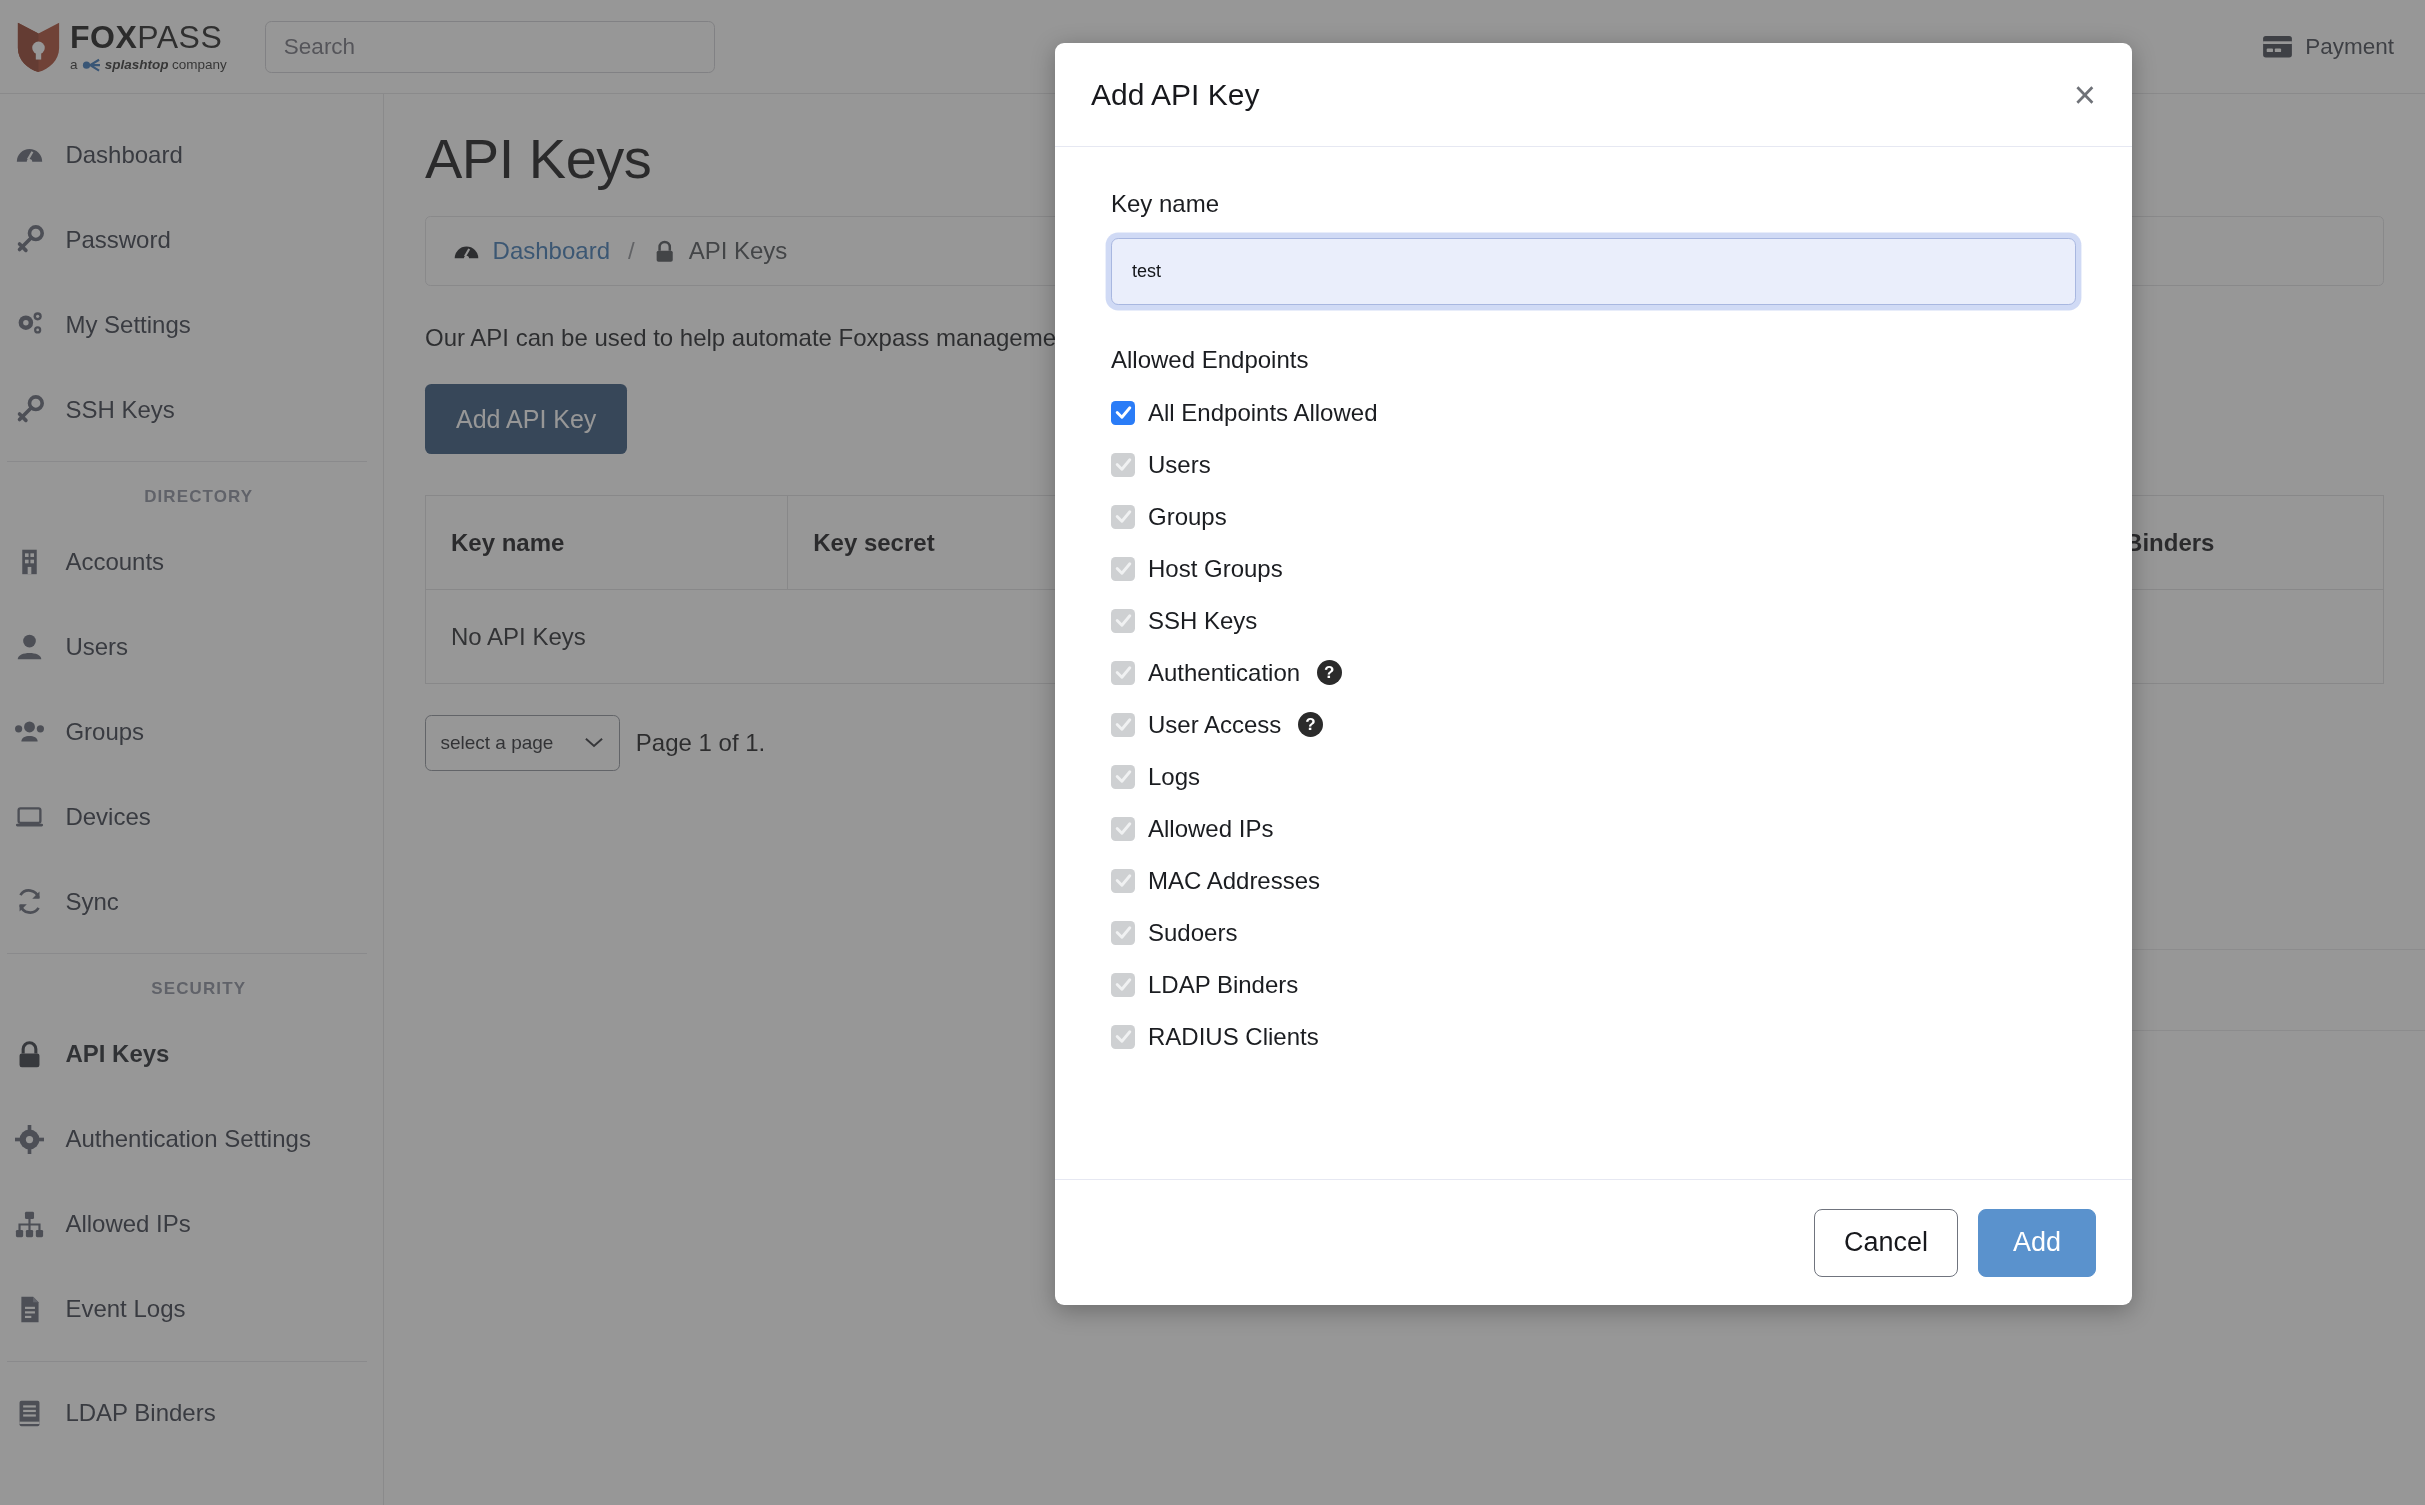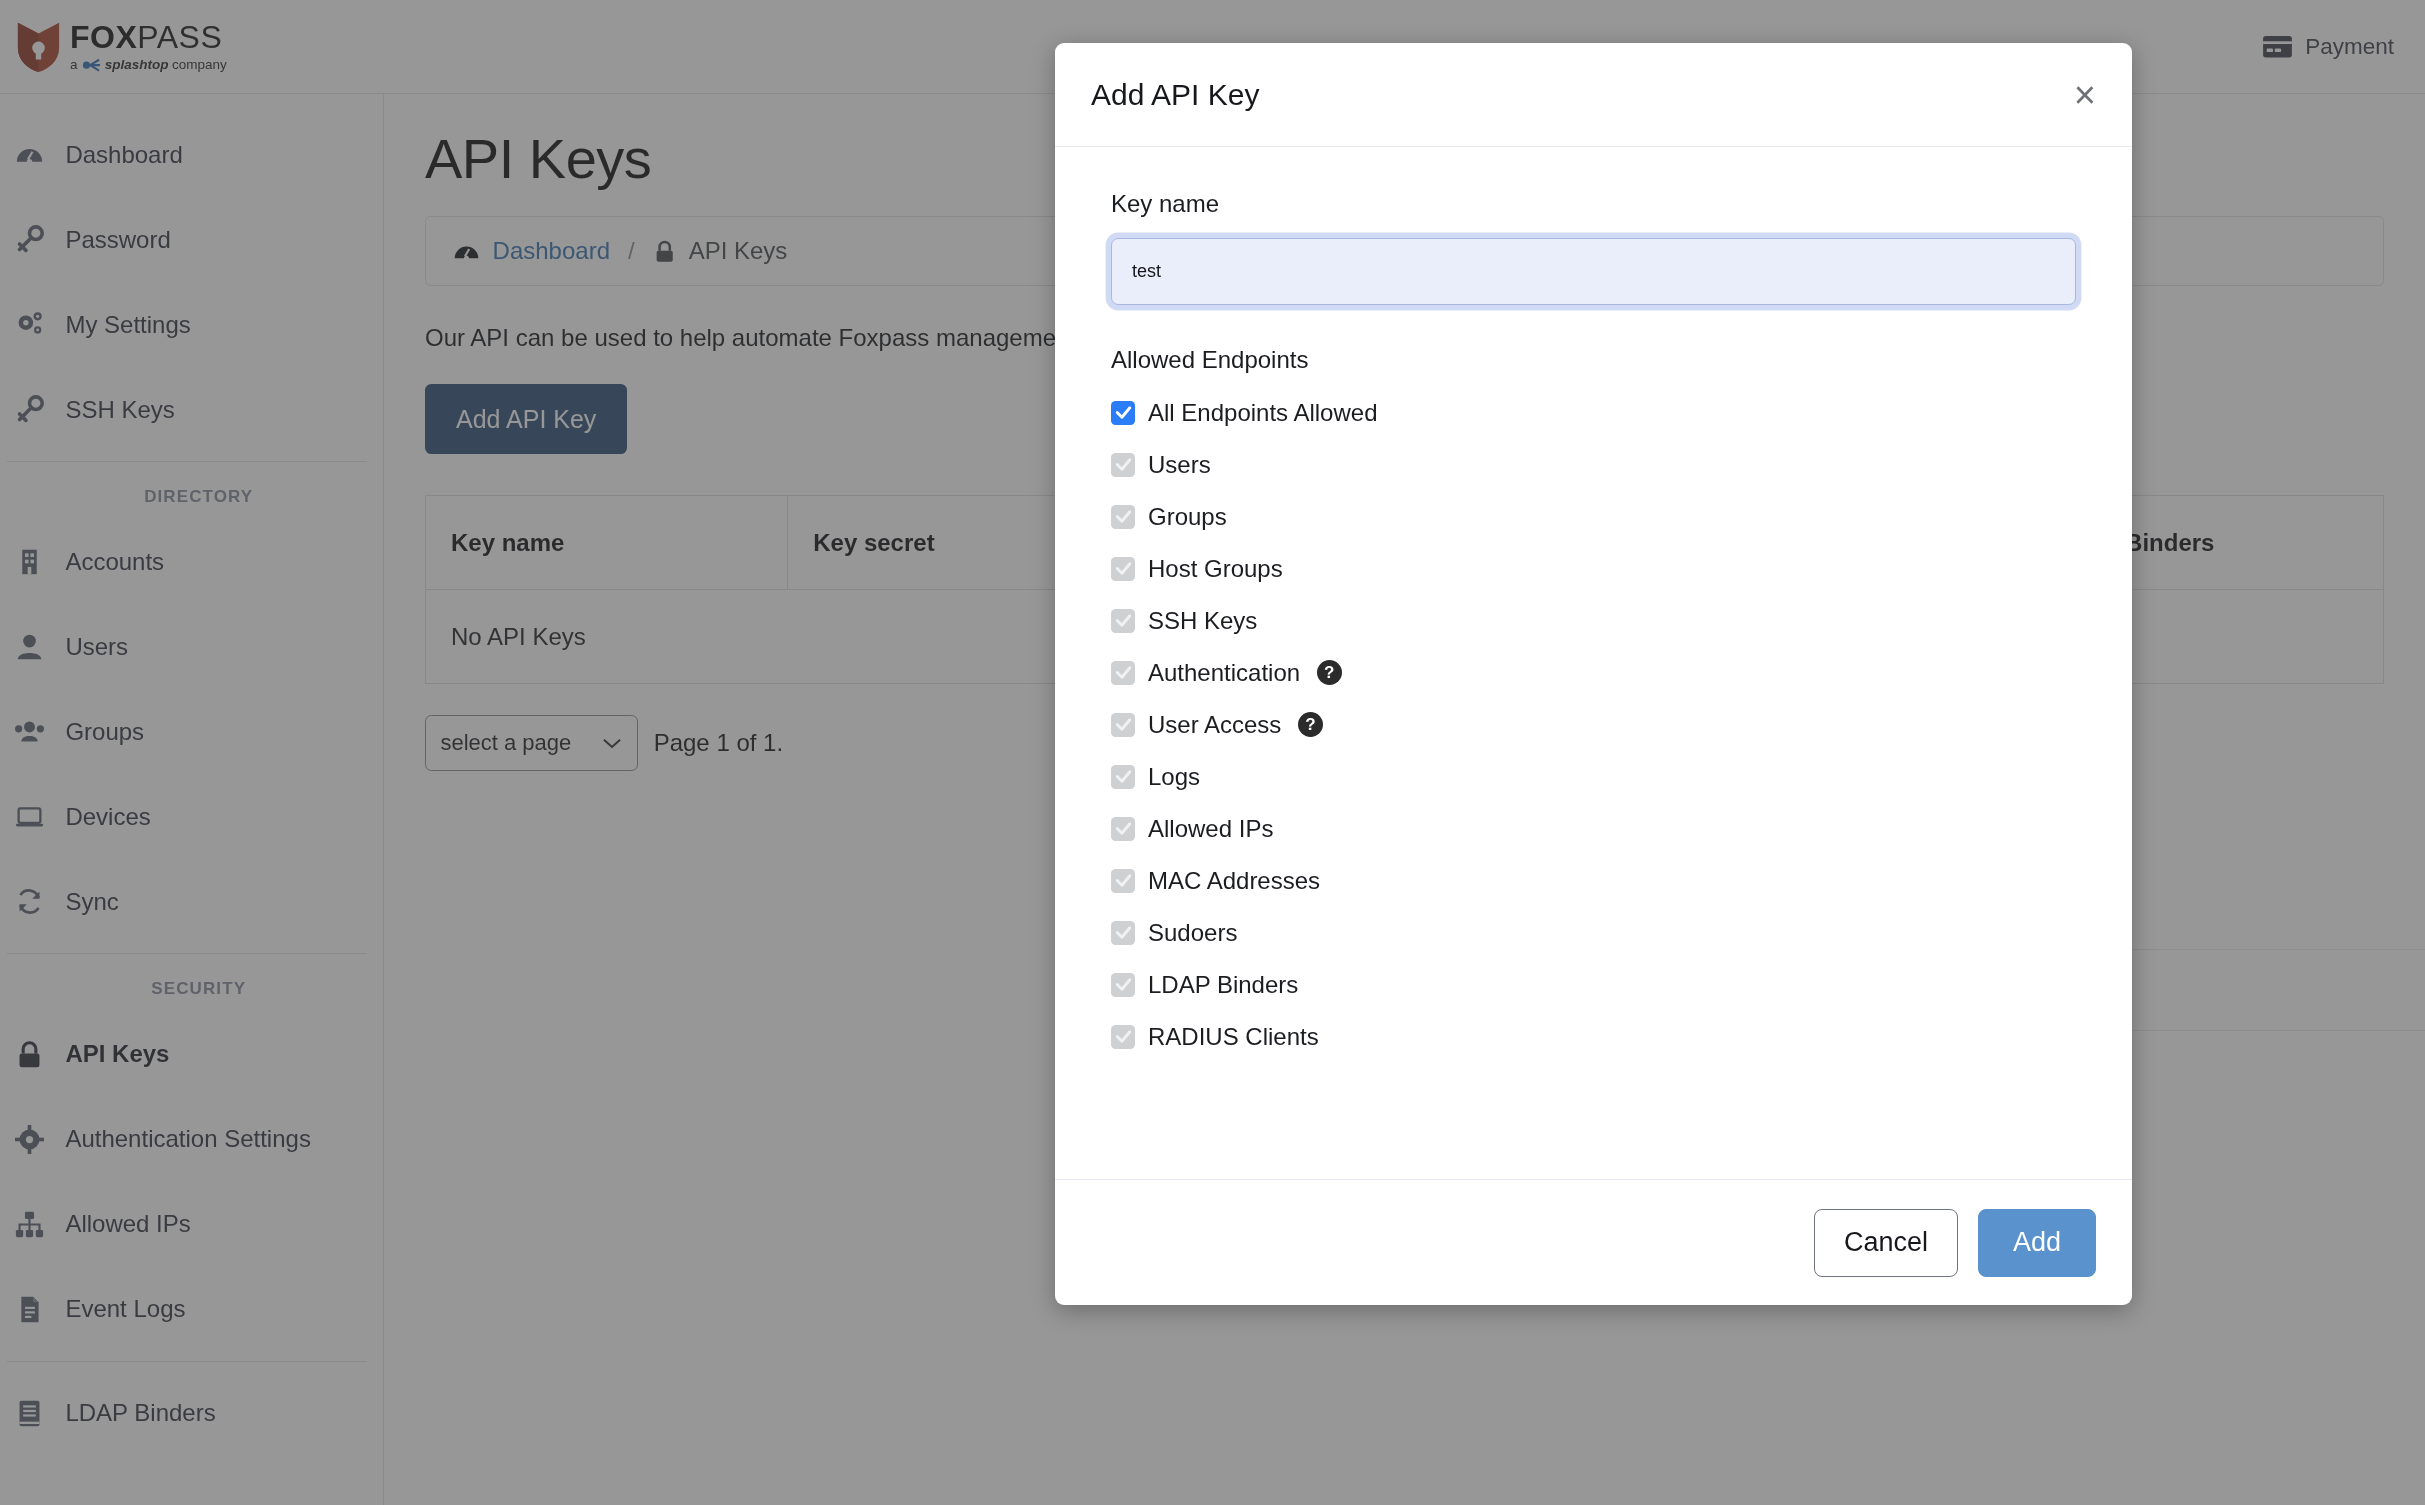--- a/index.html
+++ b/index.html
@@ -80,21 +80,21 @@
     table-layout: fixed; font-size: 24px;
   }
   table.api-table th, table.api-table td {
     border: 0.9px solid #dededf; padding: 23.4px 25px; text-align:left; vertical-align: middle;
   }
   table.api-table th { font-weight: 700; color:#101114; height: 94px; }
   table.api-table td { color:#202227; height: 94px; }
   .pager { margin-top: 31px; display:flex; align-items:center; gap: 16px; }
   .select-page {
     border:0.9px solid #8b8f98; border-radius:6.3px; background:#fff;
-    height: 56px; padding: 0 14.4px; font-size: 22px; color:#1f2126;
+    height: 56px; padding: 0 14.4px; font-size: 19px; color:#1f2126;
     display:flex; align-items:center; gap:31px;
   }
   .pager-text { font-size: 24px; color:#141518; }
 
   
   .ghost-rule { position:absolute; left: 792px; right:0; height:0.9px; background:#e7e7e9; }
 
   
   #backdrop {
     position:absolute; inset:0; background: rgba(66,66,66,0.55);
@@ -181,20 +181,23 @@
           <svg width="20" height="14.4" viewBox="0 0 22 16">
               <circle cx="6" cy="8" r="4" fill="#2f6fb5"></circle>
               <path d="M10 8 L20 2 M10 8 L20 14 M10 8 L21 8" stroke="#2f6fb5" stroke-width="2.4" fill="none"></path>
             </svg>
           <span class="sp">splashtop</span>
           <span>company</span>
         </div>
       </div>
     </div>
 
+    <div class="search-box">
+      <span>Search</span>
+    </div>
 
     <div class="payment">
       <svg width="31" height="23.4" viewBox="0 0 34 26">
         <rect x="1" y="1" width="32" height="24" rx="3" fill="#3b3f49"></rect>
         <rect x="1" y="7" width="32" height="3" fill="#ffffff"></rect>
         <rect x="5" y="15" width="7" height="4" rx="1" fill="#ffffff"></rect>
         <rect x="14" y="15" width="7" height="4" rx="1" fill="#ffffff"></rect>
       </svg>
       <span>Payment</span>
     </div>

